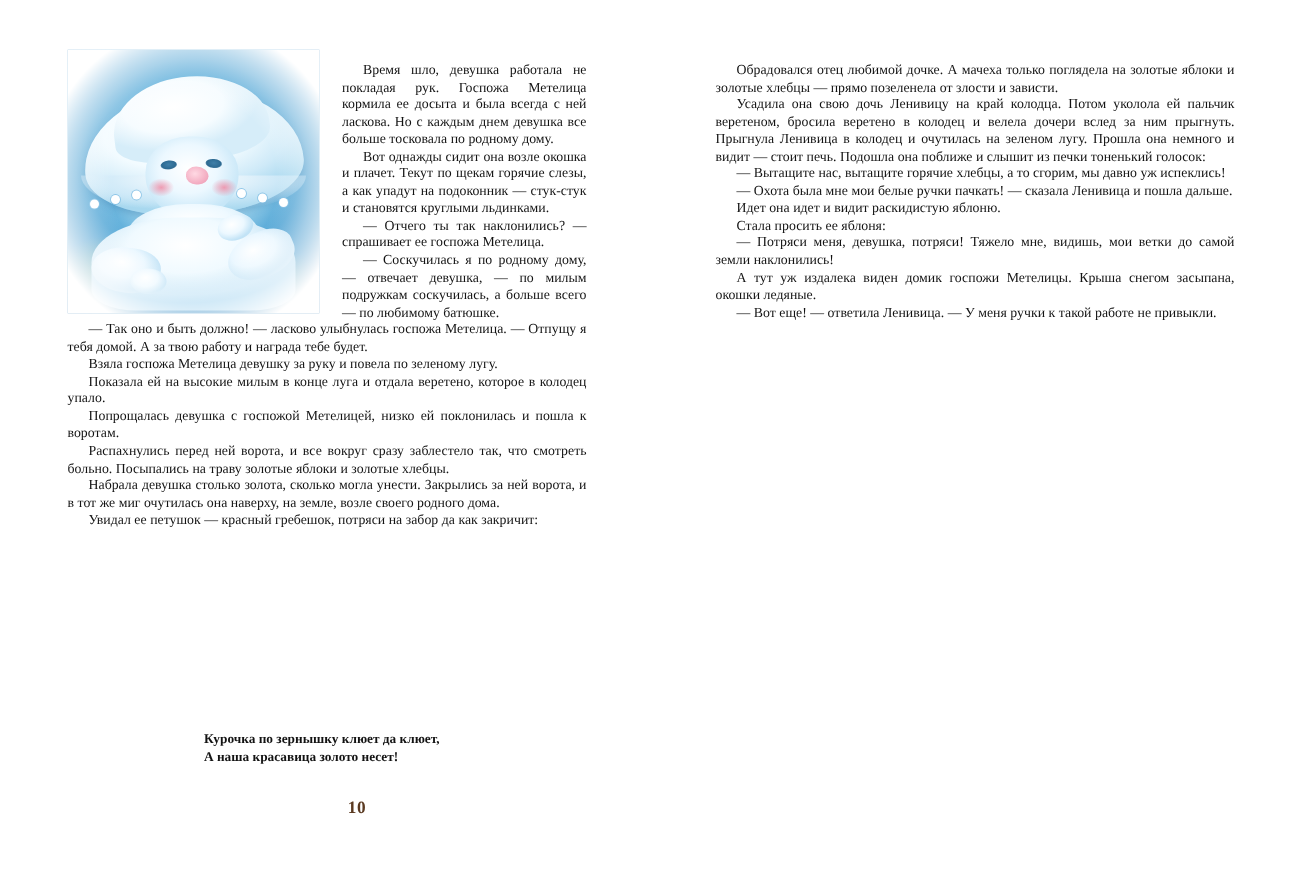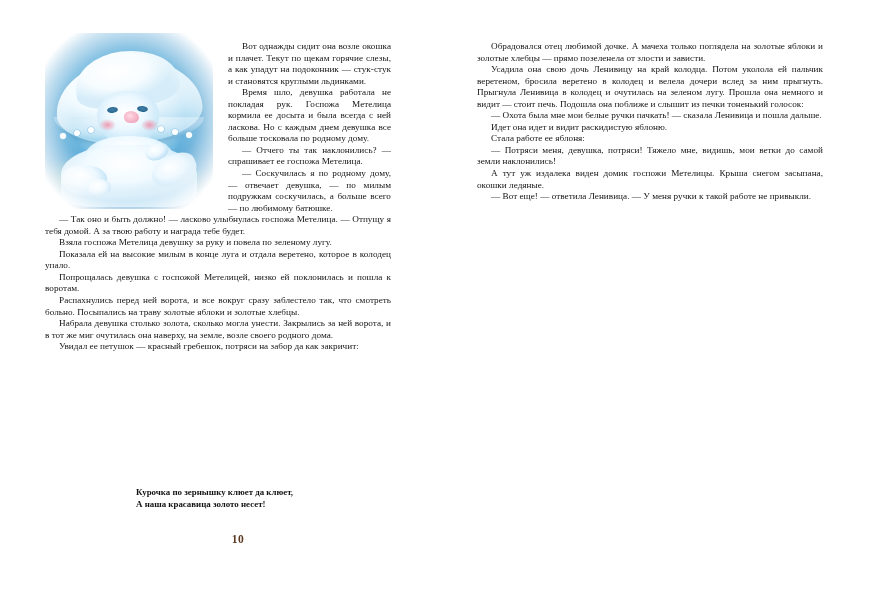--- a/index.html
+++ b/index.html
@@ -261,22 +261,22 @@
       <div class="body-shawl"></div>
       <div class="arm l"></div>
       <div class="arm r"></div>
       <div class="hand l"></div>
       <div class="hand r"></div>
       <div class="vignette"></div>
     </div>
 
     <div class="textblock left-text">
       <div class="art-float"></div>
+      <p>Время шло, девушка работала не покладая рук. Госпожа Метелица кормила ее досыта и была всегда с ней ласкова. Но с каждым днем девушка все больше тосковала по родному дому.</p>
       <p>Вот однажды сидит она возле окошка и плачет. Текут по щекам горячие слезы, а как упадут на подоконник — стук-стук и становятся круглыми льдинками.</p>
-      <p>Время шло, девушка работала не покладая рук. Госпожа Метелица кормила ее досыта и была всегда с ней ласкова. Но с каждым днем девушка все больше тосковала по родному дому.</p>
       <p>— Отчего ты так наклонились? — спрашивает ее госпожа Метелица.</p>
       <p>— Соскучилась я по родному дому, — отвечает девушка, — по милым подружкам соскучилась, а больше всего — по любимому батюшке.</p>
       <p>— Так оно и быть должно! — ласково улыбнулась госпожа Метелица. — Отпущу я тебя домой. А за твою работу и награда тебе будет.</p>
       <p>Взяла госпожа Метелица девушку за руку и повела по зеленому лугу.</p>
       <p>Показала ей на высокие милым в конце луга и отдала веретено, которое в колодец упало.</p>
       <p>Попрощалась девушка с госпожой Метелицей, низко ей поклонилась и пошла к воротам.</p>
       <p>Распахнулись перед ней ворота, и все вокруг сразу заблестело так, что смотреть больно. Посыпались на траву золотые яблоки и золотые хлебцы.</p>
       <p>Набрала девушка столько золота, сколько могла унести. Закрылись за ней ворота, и в тот же миг очутилась она наверху, на земле, возле своего родного дома.</p>
       <p>Увидал ее петушок — красный гребешок, потряси на забор да как закричит:</p>
     </div>
@@ -287,23 +287,24 @@
     </div>
 
     <div class="folio">10</div>
   </div>
 
   <div class="page page-right">
 
     <div class="textblock right-text">
       <p>Обрадовался отец любимой дочке. А мачеха только поглядела на золотые яблоки и золотые хлебцы — прямо позеленела от злости и зависти.</p>
       <p>Усадила она свою дочь Ленивицу на край колодца. Потом уколола ей пальчик веретеном, бросила веретено в колодец и велела дочери вслед за ним прыгнуть. Прыгнула Ленивица в колодец и очутилась на зеленом лугу. Прошла она немного и видит — стоит печь. Подошла она поближе и слышит из печки тоненький голосок:</p>
+      <p>— Вытащите нас, вытащите горячие хлебцы, а то сгорим, мы давно уж испеклись!</p>
       <p>— Охота была мне мои белые ручки пачкать! — сказала Ленивица и пошла дальше.</p>
       <p>Идет она идет и видит раскидистую яблоню.</p>
-      <p>Стала работе ее яблоня:</p>
+      <p>Стала просить ее яблоня:</p>
       <p>— Потряси меня, девушка, потряси! Тяжело мне, видишь, мои ветки до самой земли наклонились!</p>
       <p>А тут уж издалека виден домик госпожи Метелицы. Крыша снегом засыпана, окошки ледяные.</p>
       <p>— Вот еще! — ответила Ленивица. — У меня ручки к такой работе не привыкли.</p>
     </div>
 
   </div>
 
 </div>
 
 </body></html>

